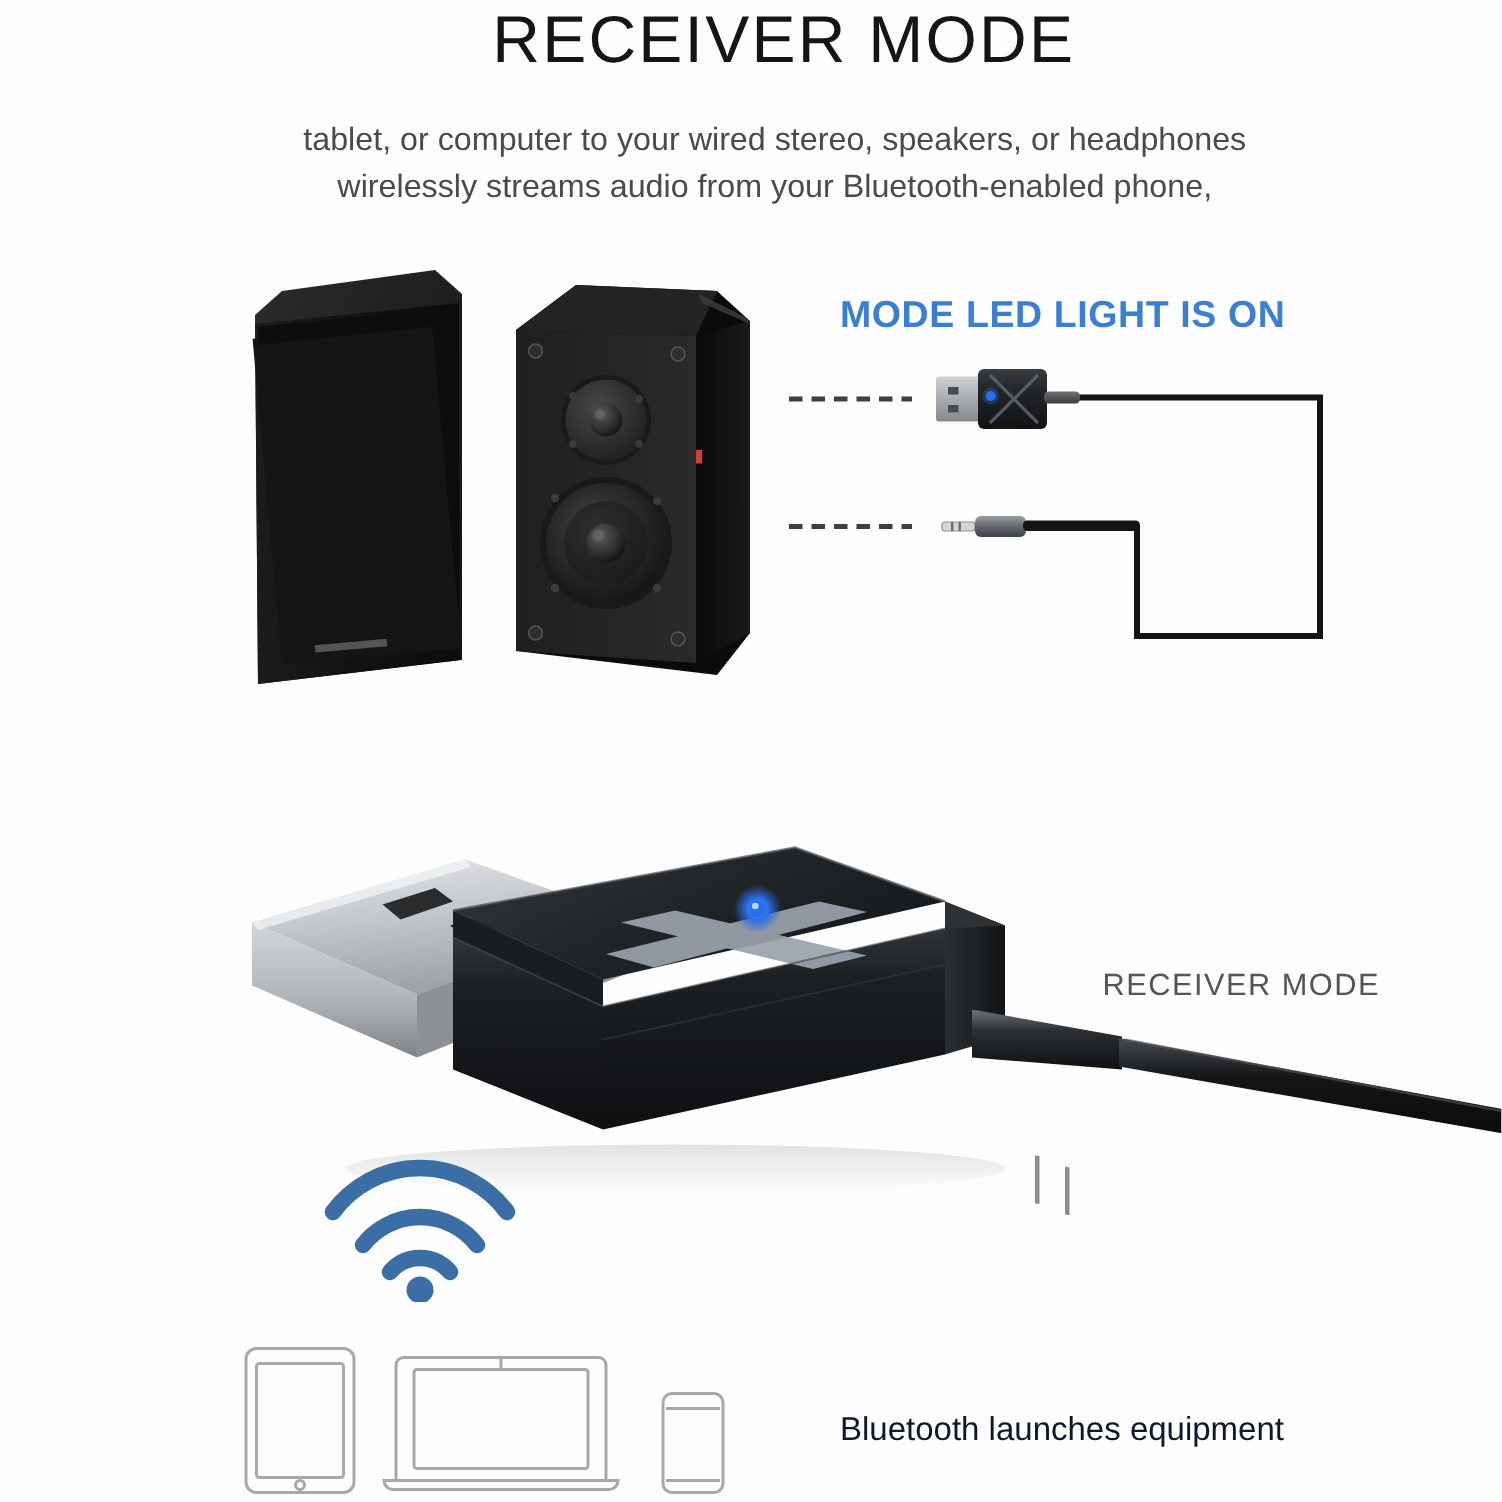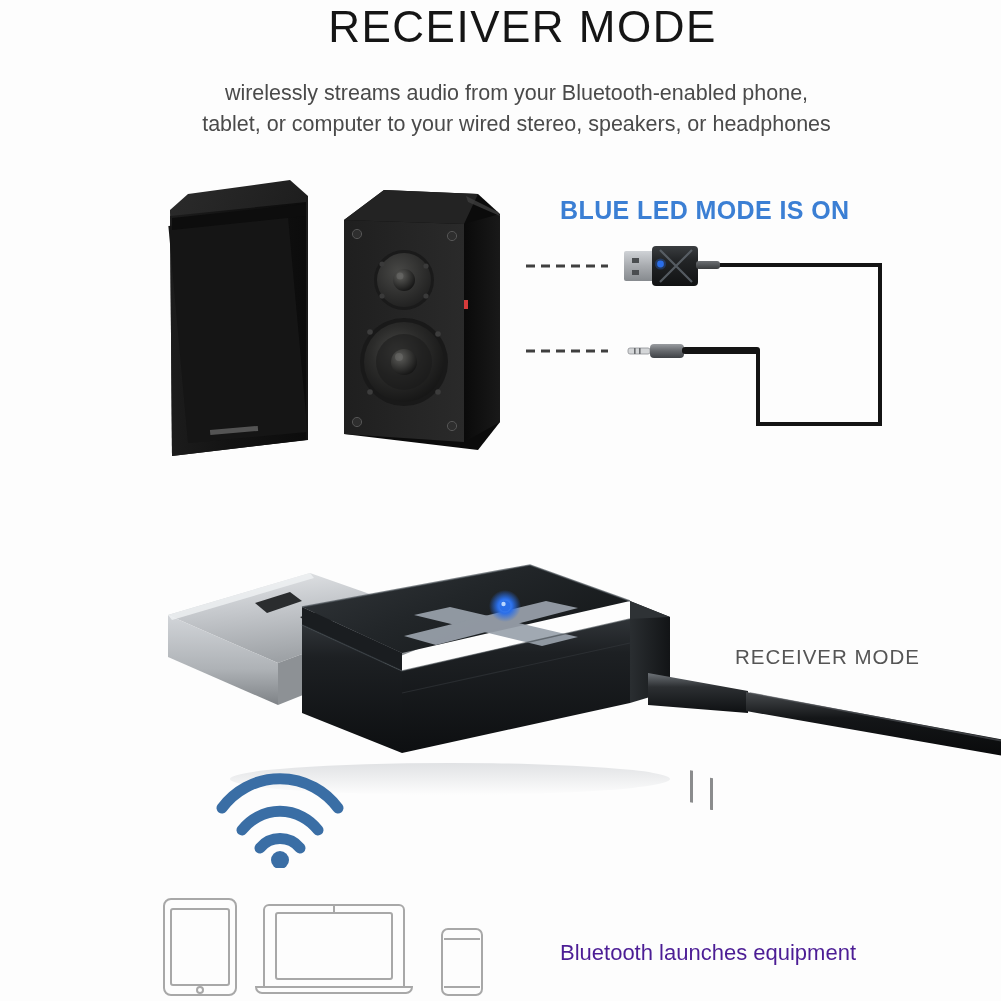--- a/index.html
+++ b/index.html
@@ -107,34 +107,34 @@
   
   #wifi { position: absolute; left: 212px; top: 772px; width: 136px; height: 96px; }
 
   
   #devices { position: absolute; left: 152px; top: 885px; width: 400px; height: 112px; }
   #devices-caption {
     position: absolute;
     left: 560px;
     top: 940px;
     font-size: 22px;
-    color: #4c1d95;
+    color: #0f172a;
     white-space: nowrap;
   }
 </style>
 </head>
 <body>
 
 <div id="page">
 
 
   <div id="header-title">RECEIVER MODE</div>
   <div id="header-sub">
+    <div>tablet, or computer to your wired stereo, speakers, or headphones</div>
     <div>wirelessly streams audio from your Bluetooth-enabled phone,</div>
-    <div>tablet, or computer to your wired stereo, speakers, or headphones</div>
   </div>
 
   <svg id="speakers" viewBox="0 0 370 290">
     <defs>
       <linearGradient id="spkFaceA" x1="0" y1="0" x2="1" y2="0">
         <stop offset="0" stop-color="#1c1c1c"></stop>
         <stop offset="0.45" stop-color="#131313"></stop>
         <stop offset="1" stop-color="#0c0c0c"></stop>
       </linearGradient>
       <linearGradient id="spkTopA" x1="0" y1="0" x2="1" y2="1">
@@ -207,21 +207,21 @@
 
       <circle cx="209" cy="62" r="4.6" fill="#2e2e2e" stroke="#555" stroke-width="1"></circle>
       <circle cx="304" cy="64" r="4.6" fill="#2e2e2e" stroke="#555" stroke-width="1"></circle>
       <circle cx="209" cy="250" r="4.6" fill="#2e2e2e" stroke="#555" stroke-width="1"></circle>
       <circle cx="304" cy="254" r="4.6" fill="#2e2e2e" stroke="#555" stroke-width="1"></circle>
 
       <rect x="316" y="128" width="4" height="9" fill="#d63b3b"></rect>
     </g>
   </svg>
 
-  <div id="led-label">BLUE LED MODE IS ON</div>
+  <div id="led-label">MODE LED LIGHT IS ON</div>
 
   <svg id="wiring" viewBox="0 0 400 205">
     <defs>
       <linearGradient id="usbMetal" x1="0" y1="0" x2="0" y2="1">
         <stop offset="0" stop-color="#cfd2d6"></stop>
         <stop offset="0.5" stop-color="#a8abaf"></stop>
         <stop offset="1" stop-color="#868a8e"></stop>
       </linearGradient>
       <linearGradient id="dongleBody" x1="0" y1="0" x2="0" y2="1">
         <stop offset="0" stop-color="#3a3d40"></stop>

